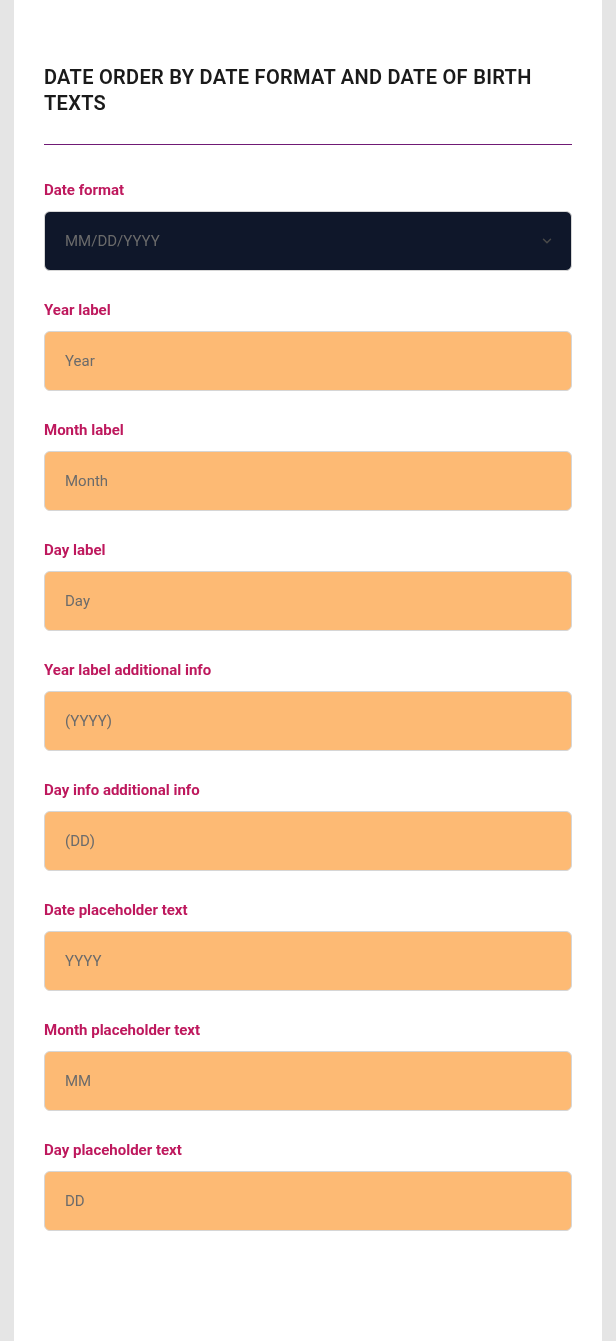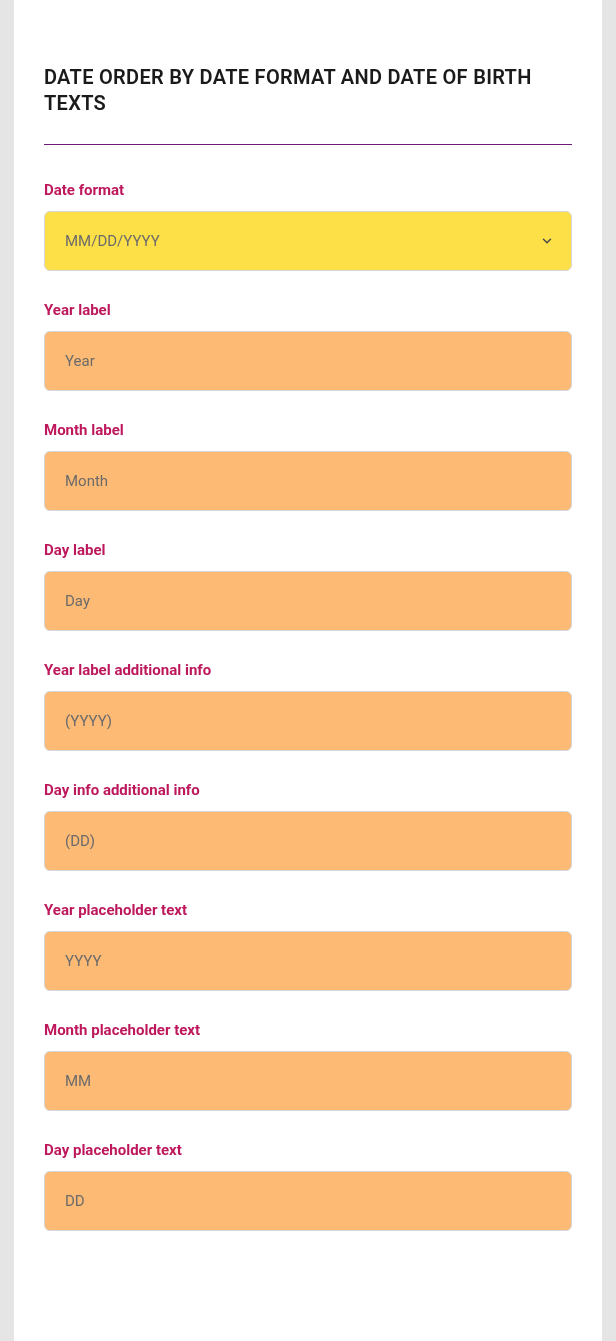--- a/index.html
+++ b/index.html
@@ -64,21 +64,21 @@
     .select-wrapper {
       position: relative;
       width: 100%;
     }
     .select-input {
       width: 100%;
       height: 60px;
       padding: 0 44px 0 20px;
       font-size: 15px;
       color: #6b6b6b;
-      background: #fde047;
+      background: #0f172a;
       border: 1px solid #d6d6d6;
       border-radius: 6px;
       outline: none;
       appearance: none;
       -webkit-appearance: none;
       -moz-appearance: none;
       font-family: inherit;
       cursor: pointer;
     }
     .chevron {
@@ -137,21 +137,21 @@
       <input type="text" class="text-input" value="(YYYY)" style="">
     </div>
 
 
     <div class="field-group">
       <label class="field-label">Day info additional info</label>
       <input type="text" class="text-input" value="(DD)" style="">
     </div>
 
     <div class="field-group">
-      <label class="field-label">Year placeholder text</label>
+      <label class="field-label">Date placeholder text</label>
       <input type="text" class="text-input" value="YYYY" style="">
     </div>
 
     <div class="field-group">
       <label class="field-label">Month placeholder text</label>
       <input type="text" class="text-input" value="MM" style="">
     </div>
 
     <div class="field-group">
       <label class="field-label">Day placeholder text</label>

